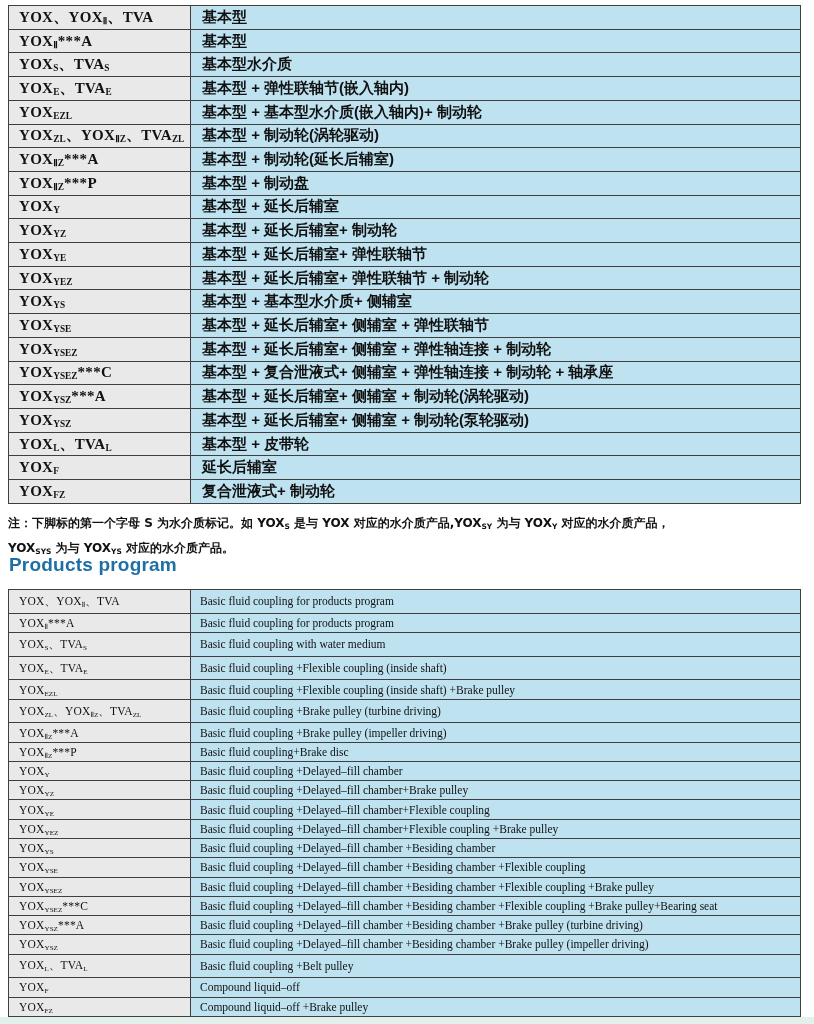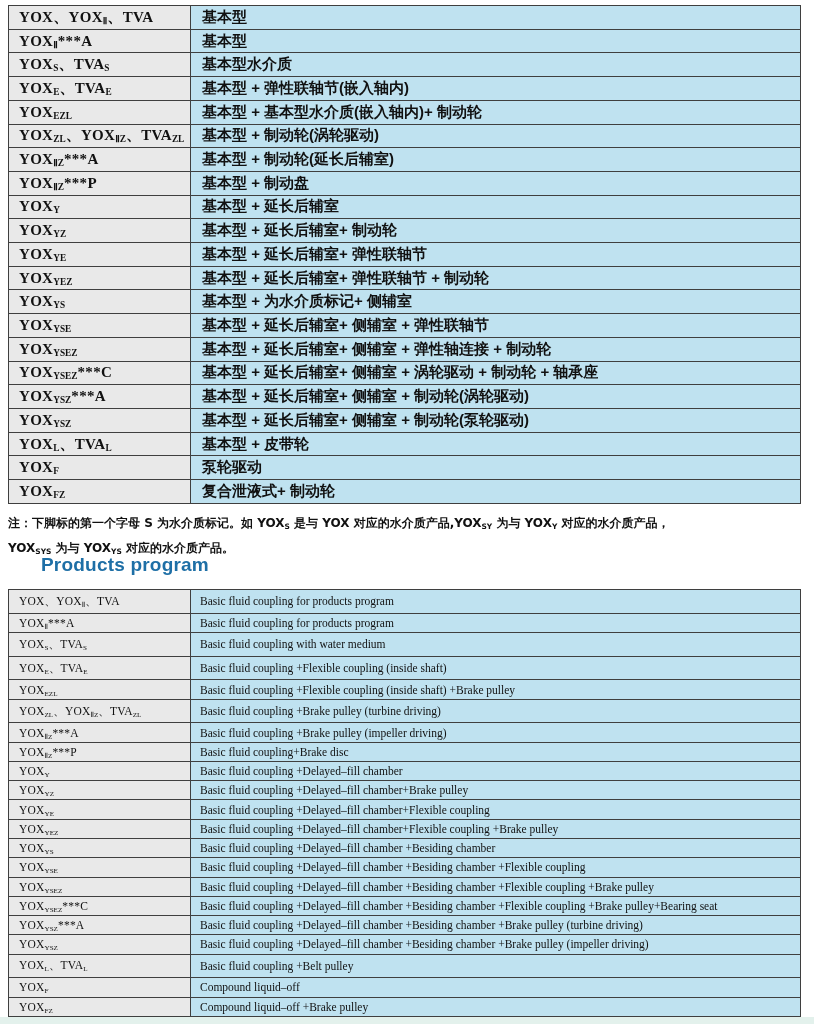--- a/index.html
+++ b/index.html
@@ -37,21 +37,20 @@
     font-size:12px;line-height:25px;font-weight:700;
   }
   .note .note-line{white-space:nowrap;}
 
   
   .section-heading{
     position:absolute;left:9px;top:554px;
     font-family:"Liberation Sans","DejaVu Sans",sans-serif;
     font-weight:bold;font-size:19px;color:var(--heading-c);
     letter-spacing:.2px;
-    margin-left:32px;
   }
 
   
   .en-table{position:absolute;left:8px;top:589px;width:793px;height:428px;}
   .en-table td.model{
     width:182px;background:var(--model-bg);
     font-family:"Liberation Serif",serif;font-size:11.5px;
     padding-left:10px;letter-spacing:.2px;
   }
   .en-table td.desc{
@@ -118,49 +117,49 @@
         <tr>
           <td class="model"><span>YOX</span><sub>YE</sub></td>
           <td class="desc">基本型 + 延长后辅室+ 弹性联轴节</td>
         </tr>
         <tr>
           <td class="model"><span>YOX</span><sub>YEZ</sub></td>
           <td class="desc">基本型 + 延长后辅室+ 弹性联轴节 + 制动轮</td>
         </tr>
         <tr>
           <td class="model"><span>YOX</span><sub>YS</sub></td>
-          <td class="desc">基本型 + 为水介质标记+ 侧辅室</td>
+          <td class="desc">基本型 + 基本型水介质+ 侧辅室</td>
         </tr>
         <tr>
           <td class="model"><span>YOX</span><sub>YSE</sub></td>
           <td class="desc">基本型 + 延长后辅室+ 侧辅室 + 弹性联轴节</td>
         </tr>
         <tr>
           <td class="model"><span>YOX</span><sub>YSEZ</sub></td>
           <td class="desc">基本型 + 延长后辅室+ 侧辅室 + 弹性轴连接 + 制动轮</td>
         </tr>
         <tr>
           <td class="model"><span>YOX</span><sub>YSEZ</sub><span>***C</span></td>
-          <td class="desc">基本型 + 延长后辅室+ 侧辅室 + 涡轮驱动 + 制动轮 + 轴承座</td>
+          <td class="desc">基本型 + 复合泄液式+ 侧辅室 + 弹性轴连接 + 制动轮 + 轴承座</td>
         </tr>
         <tr>
           <td class="model"><span>YOX</span><sub>YSZ</sub><span>***A</span></td>
           <td class="desc">基本型 + 延长后辅室+ 侧辅室 + 制动轮(涡轮驱动)</td>
         </tr>
         <tr>
           <td class="model"><span>YOX</span><sub>YSZ</sub></td>
           <td class="desc">基本型 + 延长后辅室+ 侧辅室 + 制动轮(泵轮驱动)</td>
         </tr>
         <tr>
           <td class="model"><span>YOX</span><sub>L</sub><span>、TVA</span><sub>L</sub></td>
           <td class="desc">基本型 + 皮带轮</td>
         </tr>
         <tr>
           <td class="model"><span>YOX</span><sub>F</sub></td>
-          <td class="desc">泵轮驱动</td>
+          <td class="desc">延长后辅室</td>
         </tr>
         <tr>
           <td class="model"><span>YOX</span><sub>FZ</sub></td>
           <td class="desc">复合泄液式+ 制动轮</td>
         </tr>
       </tbody>
   </table>
 
   <div class="note">
     <div class="note-line"><span>注：下脚标的第一个字母 S 为水介质标记。如 YOX</span><sub>S</sub><span> 是与 YOX 对应的水介质产品,YOX</span><sub>SY</sub><span> 为与 YOX</span><sub>Y</sub><span> 对应的水介质产品，</span></div>

